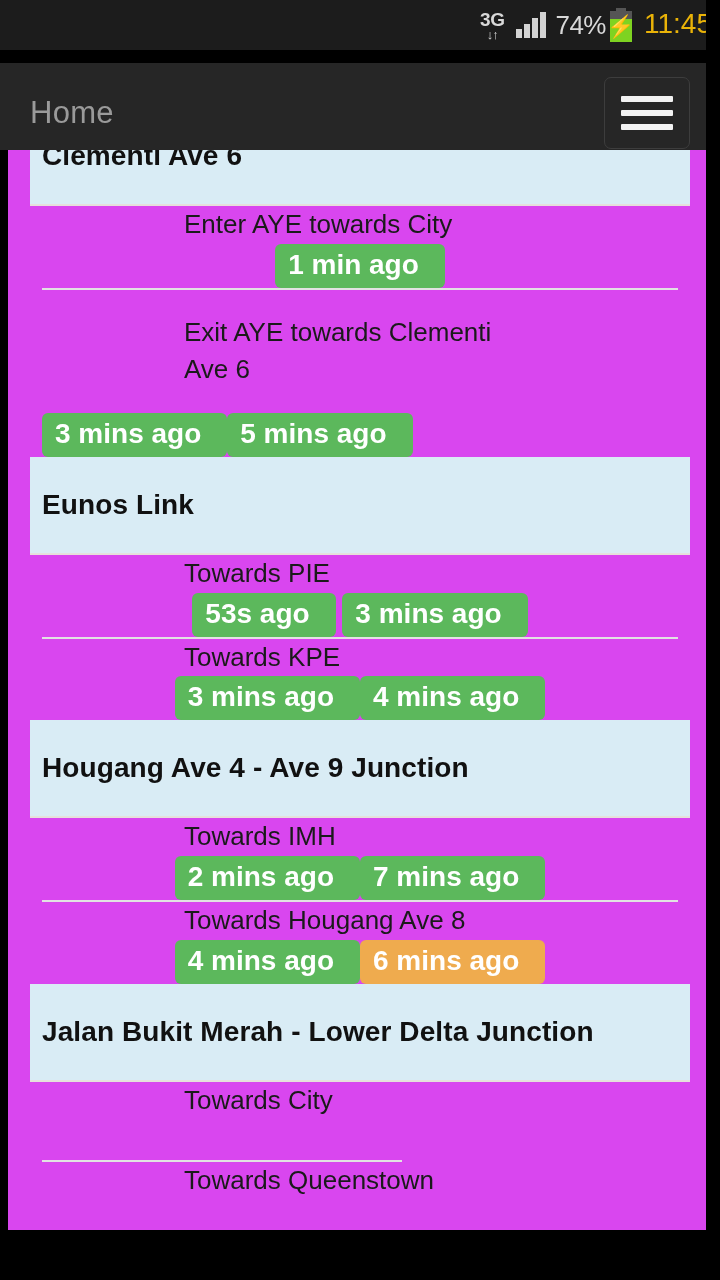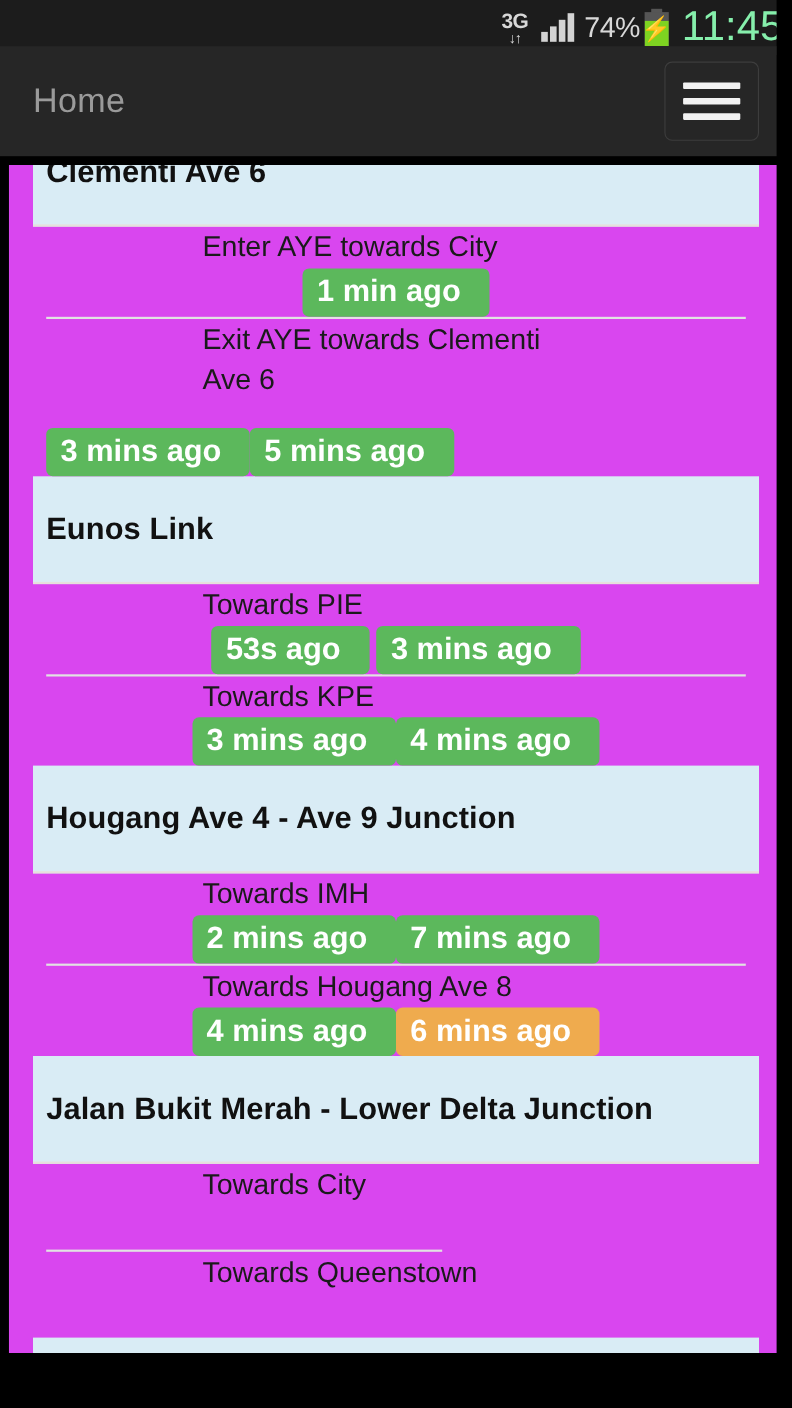--- a/index.html
+++ b/index.html
@@ -66,27 +66,27 @@
     position:absolute; left:0; bottom:0; width:100%; height:74%;
     background:#7ed321;
   }
   .battery .bolt{
     position:absolute; left:0; top:3px; width:22px; height:31px;
     display:flex; align-items:center; justify-content:center;
     color:#fff; font-size:22px; line-height:1;
   }
 
   .clock{
-    color:#86efac; font-size:38px; letter-spacing:0px; line-height:1;
+    color:#eab308; font-size:28px; letter-spacing:0px; line-height:1;
     padding-bottom:3px;
   }
 
   
   #appbar{
-    position:absolute; left:0; top:42px;
+    position:absolute; left:0; top:63px;
     width:720px; height:100px;
     background:#262626;
     display:flex; align-items:center; justify-content:space-between;
     padding:0 30px;
   }
   #appbar .title{
     color:#9a9a9a; font-size:31px; font-weight:normal; letter-spacing:0.3px;
   }
   #menu-btn{
     width:86px; height:72px;
@@ -155,21 +155,21 @@
   .badge-col-1{ flex:0 0 150px; }
   .badge-col-2{ flex:0 0 auto; }
 
   .divider{
     height:2px; background:#e2e2e2; margin:0 12px;
   }
   .divider.short{ width:360px; margin-left:12px; }
 
   .row.tall{ min-height:120px; align-items:center; }
   .row.tall .badges{ align-self:flex-start; margin-top:24px; }
-  .row.tall .label{ padding-top:0; }
+  .row.tall .label{ padding-top:0;margin-top:24px; }
 </style>
 </head>
 <body>
 
 <div id="device">
 
   <div id="statusbar">
 
     <div class="net-3g">
       <span class="lbl">3G</span>

